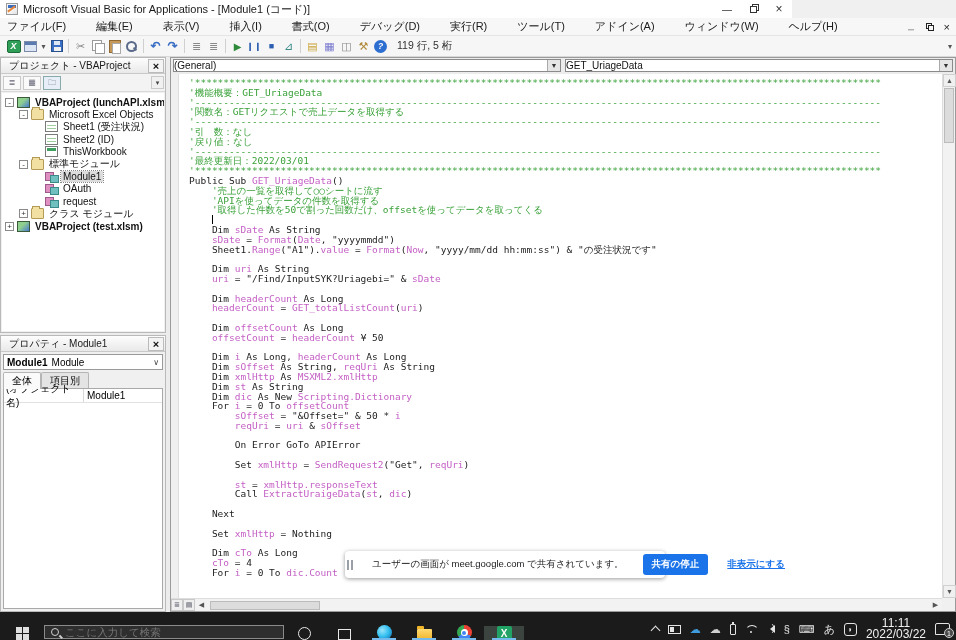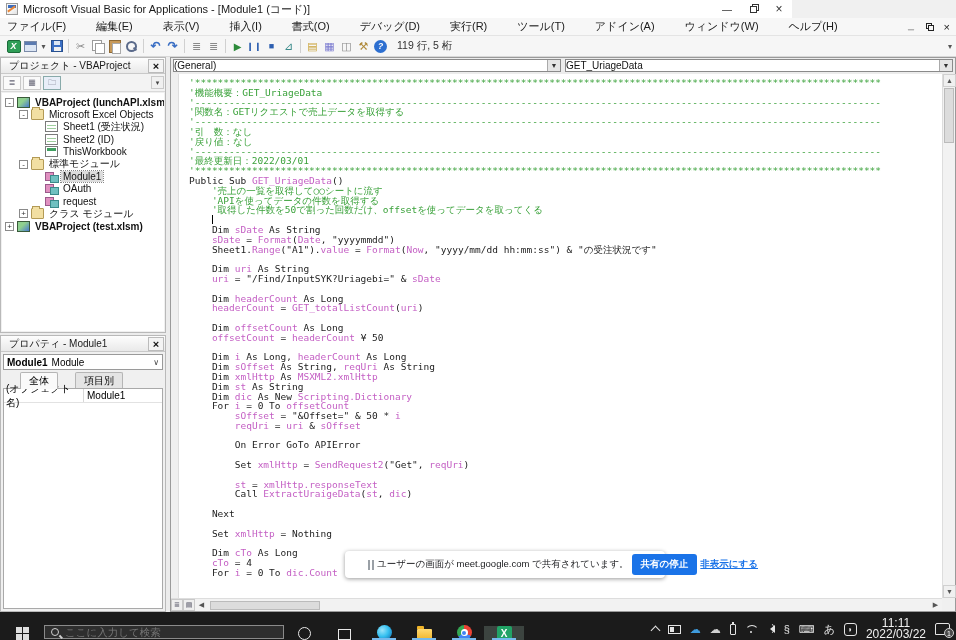--- a/index.html
+++ b/index.html
@@ -108,21 +108,21 @@
   .tlabel { padding:0 2px; }
   .tlabel.bold { font-weight:bold; }
 
   
   .props-dd { margin:2px; height:16px; background:#fff; border:1px solid #9a9a9a; display:flex;
               align-items:center; font-size:10px; padding-left:3px; }
   .props-dd b { margin-right:4px; }
   .dd-caret { margin-left:auto; font-size:8px; color:#444; padding:0 3px; }
   .props-tabs { display:flex; font-size:10px; margin-left:2px; margin-top:1px; }
   .ptab { padding:1px 8px; border:1px solid #b5b5b5; border-bottom:none; background:#e4e4e4;
-          border-radius:2px 2px 0 0;margin-left:17px; }
+          border-radius:2px 2px 0 0; }
   .ptab.active { background:#fafafa; position:relative; z-index:2; }
   .props-grid { position:absolute; left:2px; right:2px; top:52px; bottom:2px; background:#fff;
                 border:1px solid #a9a9a9; font-size:10px; }
   .prow { display:flex; height:14px; border-bottom:1px solid #e2e2e2; align-items:center; }
   .prow .pname { width:80px; border-right:1px solid #d8d8d8; padding-left:2px; height:100%;
                  display:flex; align-items:center; }
   .prow .pval { padding-left:3px; }
 
   
   #code-window { position:absolute; left:170px; top:0; width:786px; height:555px;
@@ -154,21 +154,21 @@
   .view-btn { width:12px; height:12px; border:1px solid #c9c9c9; background:#efefef; font-size:7px;
               color:#556; display:flex; align-items:center; justify-content:center; flex:none; }
   .harrow { width:13px; height:13px; font-size:7px; color:#555; display:flex; align-items:center;
             justify-content:center; flex:none; }
   .hthumb { width:110px; height:9px; background:#dcdcdc; border:1px solid #bbb; margin-left:2px; }
   .corner { position:absolute; right:0; bottom:0; width:13px; height:13px; background:#f0f0f0; }
 
   
   #meet-note { position:absolute; left:345px; top:551px; width:320px; height:27px; background:#fff;
                border-radius:4px; box-shadow:0 1px 4px rgba(0,0,0,.4); display:flex; align-items:center;
-               gap:3px; padding:0 8px 0 23px; z-index:50; }
+               gap:19px; padding:0 8px 0 2px; z-index:50; }
   .pause-icon { display:flex; gap:2px; flex:none; }
   .pause-icon i { width:2px; height:10px; background:#9aa0a6; }
   .note-text { font-size:9.5px; color:#202124; white-space:nowrap; }
   .stop-btn { background:#1a73e8; color:#fff; border:none; border-radius:3px; font-size:9.5px;
               font-weight:bold; padding:4px 9px; white-space:nowrap; font-family:inherit; }
   .hide-link { color:#1a73e8; font-size:9.5px; font-weight:bold; text-decoration:underline; white-space:nowrap; }
 
   
   #taskbar { position:absolute; left:0; top:612px; width:956px; height:28px; background:#1b1b1b;
              display:flex; align-items:flex-end; color:#e8e8e8; }

